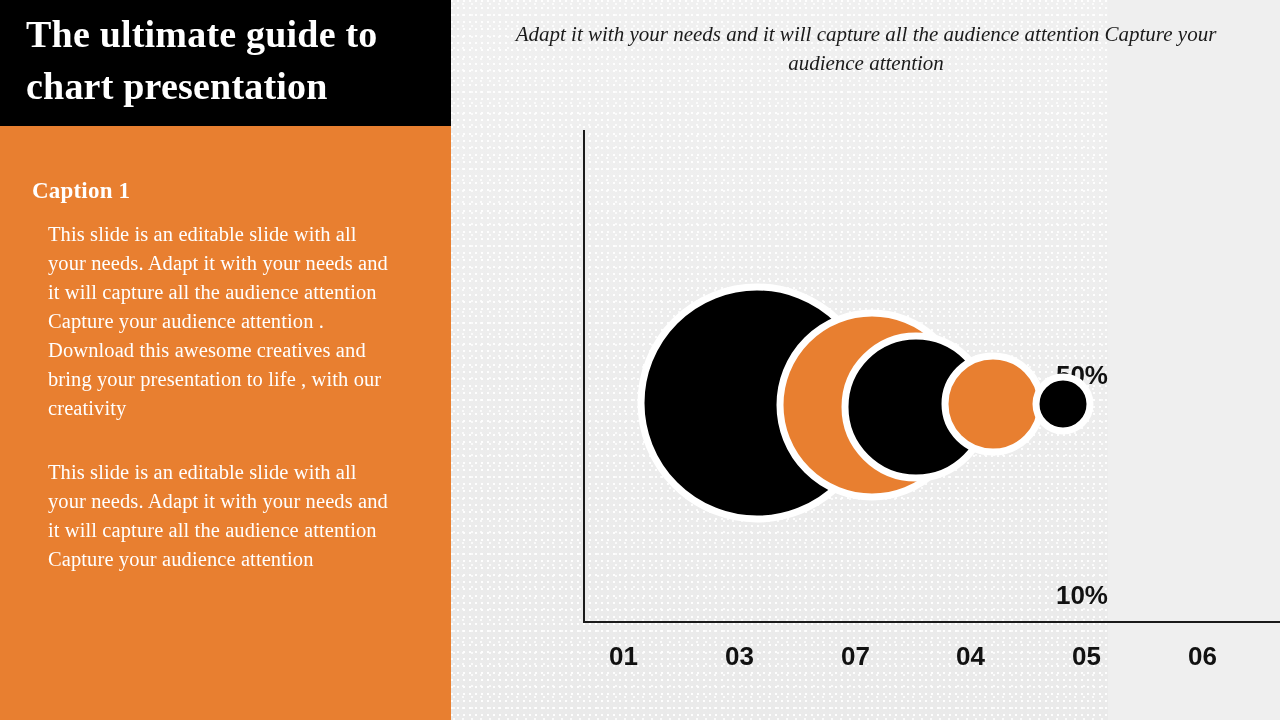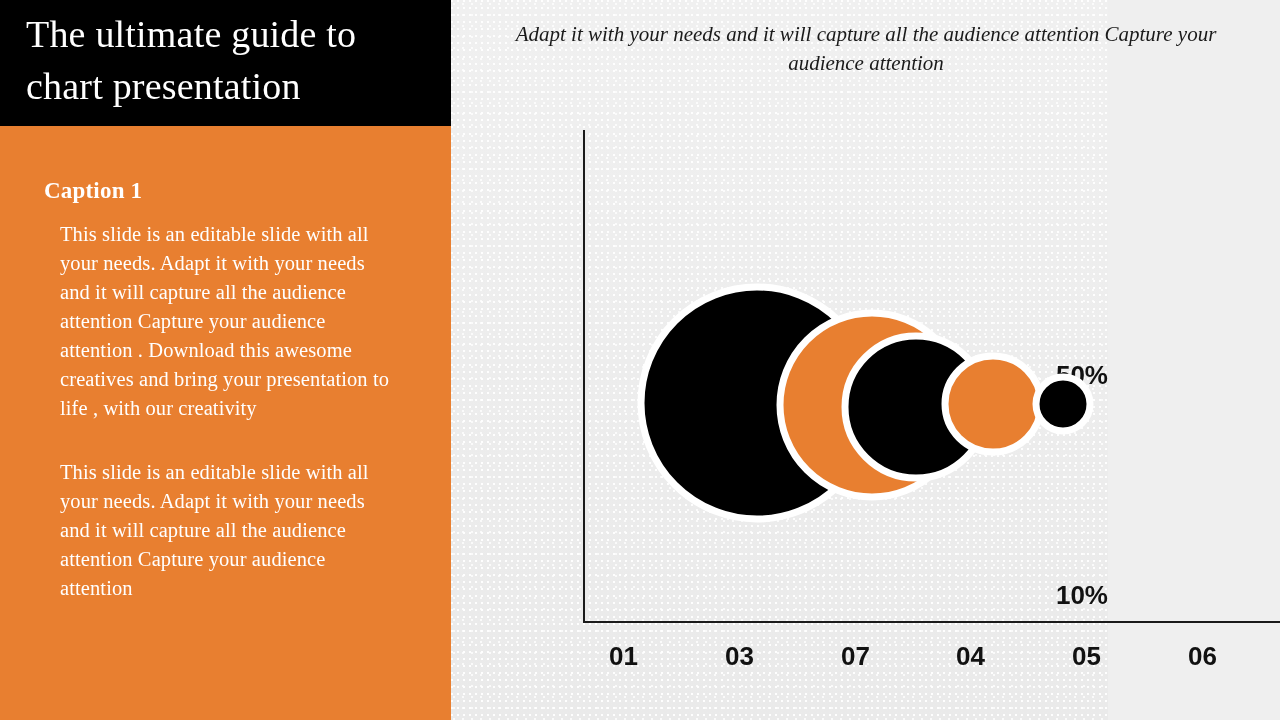--- a/index.html
+++ b/index.html
@@ -40,33 +40,33 @@
     box-sizing: border-box;
     padding: 8px 22px 0 26px;
     display: flex;
     align-items: flex-start;
   }
   #title-text {
     color: #ffffff;
     font-family: "Liberation Serif", serif;
     font-size: 38px;
     line-height: 52px;
-    font-weight: 400;
+    font-weight: 700;
     letter-spacing: 0.2px;
   }
 
   #orange-panel {
     position: absolute;
     left: 0;
     top: 126px;
     width: 451px;
     height: 594px;
     background: #e87f30;
     box-sizing: border-box;
-    padding: 52px 36px 0 44px;
+    padding: 52px 36px 0 32px;
   }
 
   #caption-heading {
     color: #ffffff;
     font-family: "Liberation Serif", serif;
     font-weight: bold;
     font-size: 23px;
     line-height: 26px;
     margin: 0 0 16px 0;
     letter-spacing: 0.2px;

